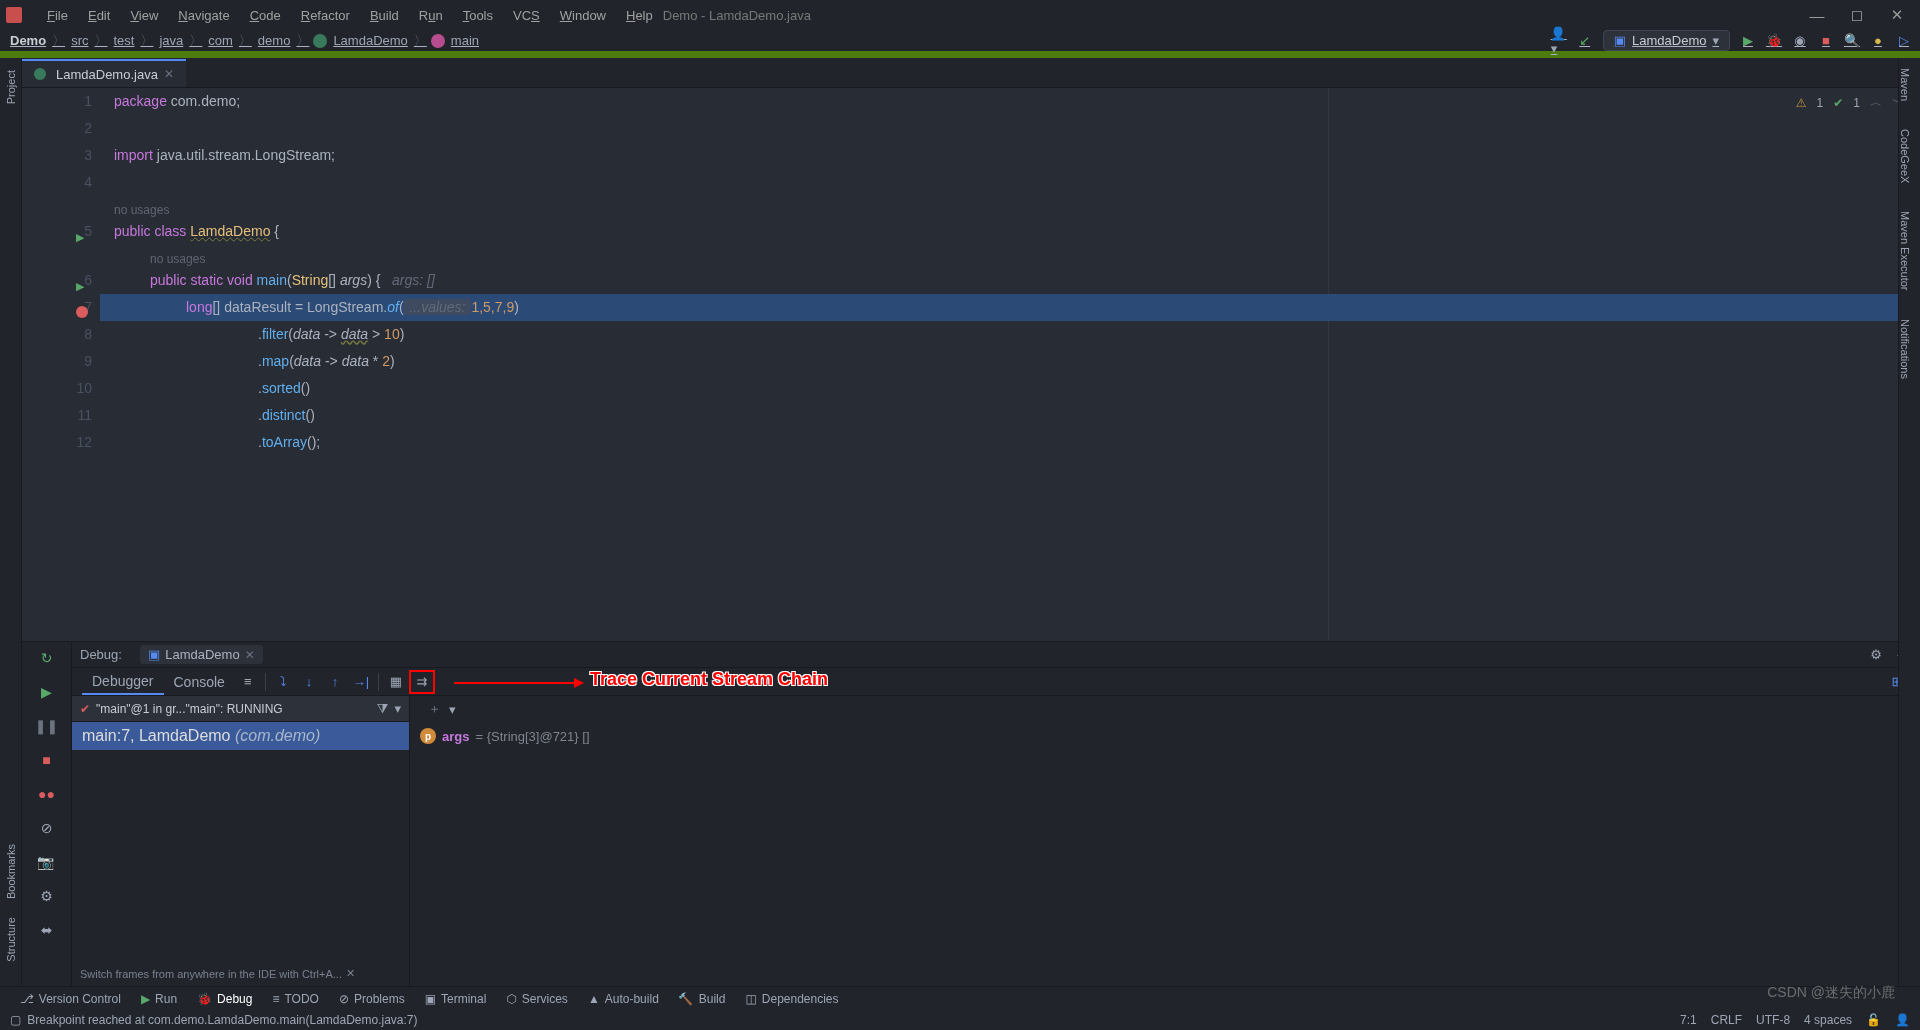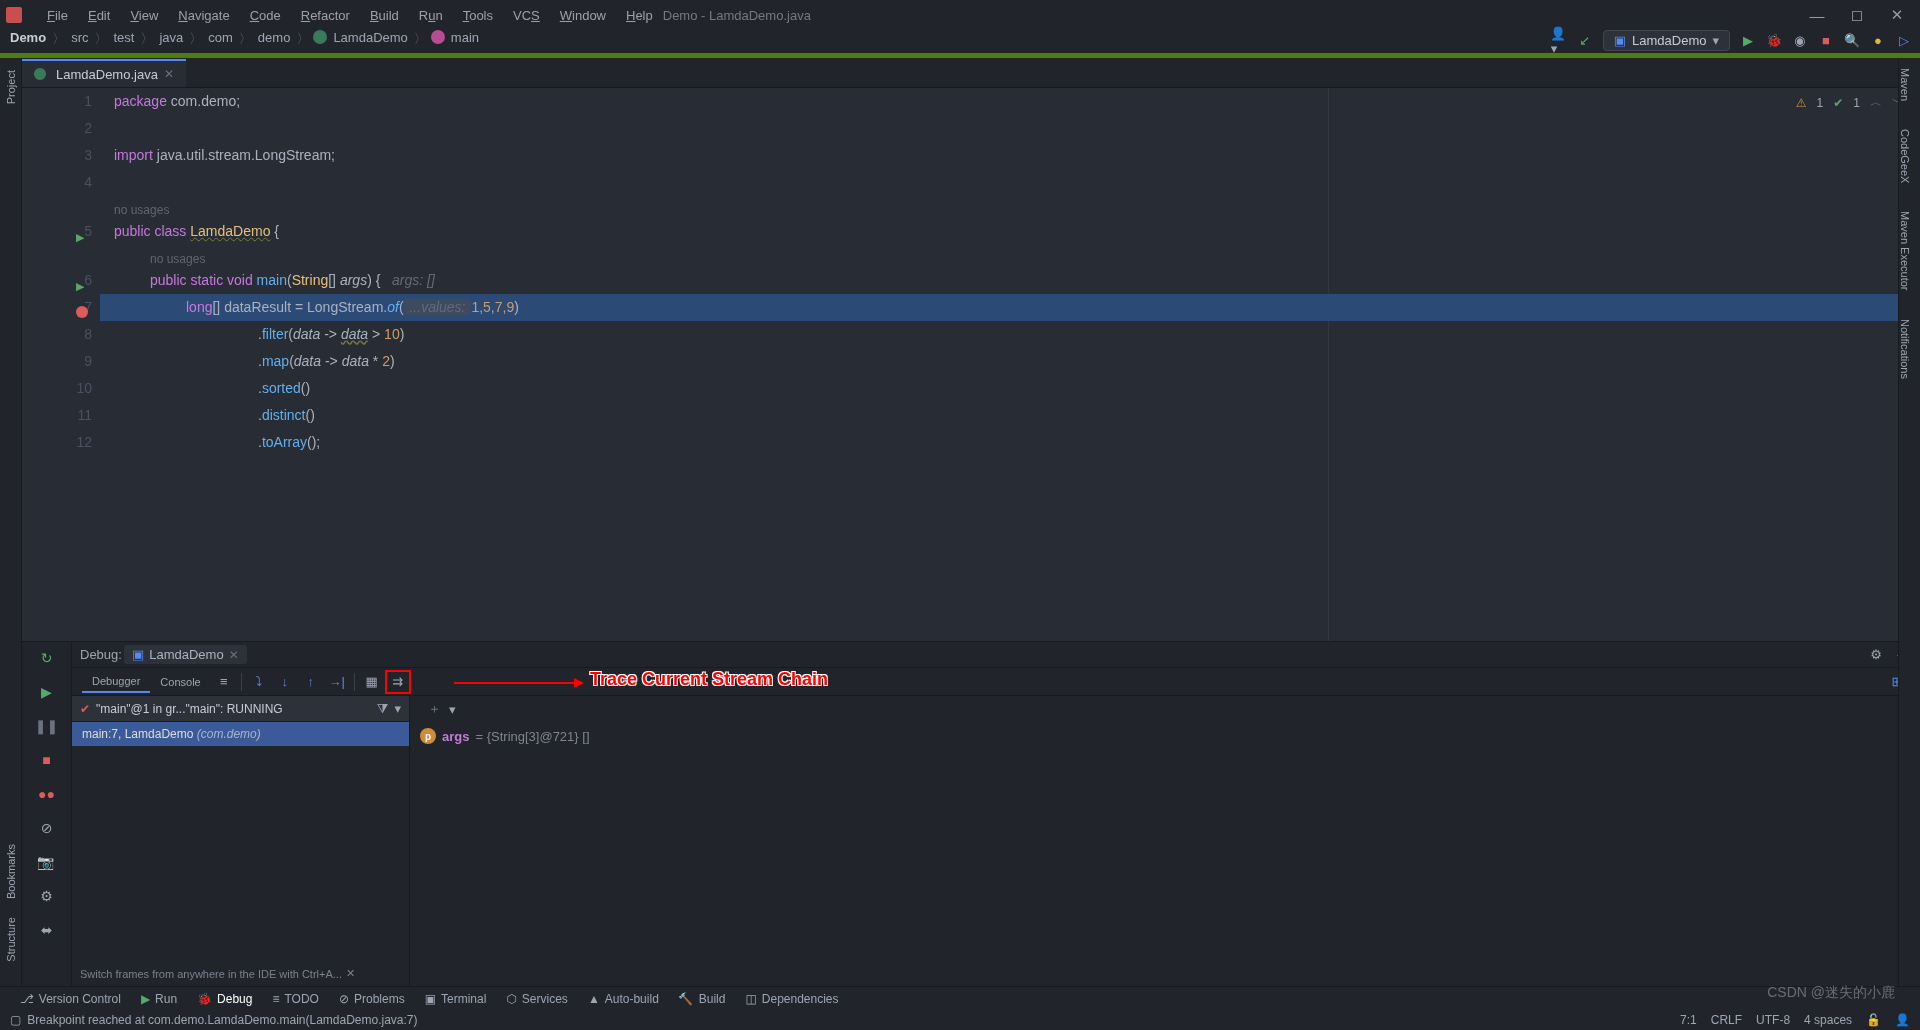--- a/index.html
+++ b/index.html
@@ -5,21 +5,21 @@
 * { margin:0; padding:0; box-sizing:border-box; font-family:"Segoe UI",Arial,sans-serif; }
 body { background:#21252b; color:#abb2bf; font-size:13px; overflow:hidden; width:1920px; height:1030px; position:relative; }
 .title-bar { height:30px; display:flex; align-items:center; padding:0 6px; background:#21252b; }
 .app-icon { width:16px; height:16px; background:#c94f4f; border-radius:2px; margin-right:15px; }
 .menu-bar { display:flex; gap:0; }
 .menu-item { padding:4px 10px; color:#a0a0a0; cursor:pointer; }
 .menu-item u { text-decoration:underline; }
 .window-title { flex:1; text-align:left; color:#787878; font-size:13px; }
 .win-controls { display:flex; gap:18px; padding-right:6px; }
 .win-btn { width:22px; height:22px; display:flex; align-items:center; justify-content:center; color:#9a9a9a; cursor:pointer; font-size:15px; }
-.nav-bar { height:28px; background:#21252b; display:flex; align-items:flex-start; padding:0 8px; border-bottom:5px solid #4d7c0f; }
+.nav-bar { height:28px; background:#21252b; display:flex; align-items:center; padding:0 8px; border-bottom:7px solid #4d7c0f;text-decoration:underline; }
 .crumb { color:#9da5b4; padding:0 2px; }
 .crumb-sep { color:#5c6370; padding:0 4px; }
 .crumb-icon { width:14px; height:14px; border-radius:50%; display:inline-block; vertical-align:middle; margin-right:4px; }
 .nav-right { margin-left:auto; display:flex; align-items:center; gap:10px; }
 .run-config { background:#2c313a; border:1px solid #404552; border-radius:4px; padding:2px 10px; display:flex; align-items:center; gap:6px; color:#c8cdd4; }
 .tool-ico { width:16px; height:16px; display:flex; align-items:center; justify-content:center; color:#9da5b4; cursor:pointer; }
 .main-area { display:flex; height:calc(100% - 30px - 28px - 24px - 20px); position:relative; }
 .left-strip { width:22px; background:#21252b; border-right:1px solid #181a1f; display:flex; flex-direction:column; align-items:center; padding-top:8px; gap:10px; }
 .right-strip { width:22px; background:#21252b; border-left:1px solid #181a1f; position:absolute; right:0; top:0; bottom:0; }
 .vert-text { writing-mode:vertical-rl; font-size:11px; color:#9da5b4; cursor:pointer; padding:4px 0; }
@@ -48,35 +48,35 @@
 .code-right-marks { position:absolute; top:6px; right:16px; display:flex; gap:10px; align-items:center; font-size:12px; color:#9da5b4; }
 .warn-ico { color:#d19a3a; }
 .ok-ico { color:#59a869; }
 .vline { position:absolute; top:0; bottom:0; left:1228px; width:1px; background:#33373f; }
 .scroll-right { position:absolute; right:0; top:0; bottom:0; width:12px; background:#282c34; }
 .scroll-thumb { position:absolute; right:2px; top:4px; width:8px; height:90px; background:#4a4f59; border-radius:4px; }
 .debug-panel { height:345px; background:#21252b; border-top:1px solid #181a1f; display:flex; }
 .dbg-leftbar { width:50px; background:#21252b; border-right:1px solid #181a1f; display:flex; flex-direction:column; align-items:center; padding-top:6px; gap:14px; }
 .dbg-ico { width:20px; height:20px; display:flex; align-items:center; justify-content:center; cursor:pointer; font-size:14px; }
 .dbg-body { flex:1; display:flex; flex-direction:column; }
-.dbg-header { height:26px; display:flex; align-items:center; padding:0 8px; gap:2px; border-bottom:1px solid #181a1f; }
+.dbg-header { height:26px; display:flex; align-items:center; padding:0 8px; gap:18px; border-bottom:1px solid #181a1f; }
 .dbg-tab-label { color:#9da5b4; font-size:13px; }
 .dbg-tab-file { background:#2c313a; padding:2px 8px; border-radius:3px; display:flex; align-items:center; gap:5px; }
 .dbg-tools-row { height:28px; display:flex; align-items:center; padding:0 10px; gap:0; border-bottom:1px solid #181a1f; }
-.dbg-tool-tab { padding:4px 10px; color:#9da5b4; cursor:pointer; font-size:11px; }
+.dbg-tool-tab { padding:4px 10px; color:#9da5b4; cursor:pointer; font-size:14px; }
 .dbg-tool-tab.active { border-bottom:2px solid #568af2; }
 .dbg-tool-btn { width:26px; height:24px; display:flex; align-items:center; justify-content:center; color:#568af2; cursor:pointer; }
 .tool-sep { width:1px; height:18px; background:#3a3f4b; margin:0 4px; }
 .highlight-box { border:2px solid #ff0000; padding:1px; }
 .dbg-content { flex:1; display:flex; }
 .frames-col { width:338px; border-right:1px solid #181a1f; display:flex; flex-direction:column; }
 .thread-row { height:26px; display:flex; align-items:center; padding:0 8px; gap:6px; border-bottom:1px solid #181a1f; background:#2c313a; }
 .check-ico { color:#db5c5c; font-size:12px; }
 .thread-name { flex:1; color:#c8cdd4; font-size:12px; overflow:hidden; text-overflow:ellipsis; white-space:nowrap; }
-.frame-row { padding:5px 10px; background:#3a5a99; color:#ddd; font-size:12px; }
+.frame-row { padding:5px 10px; background:#3a5a99; color:#ddd; font-size:16px; }
 .frame-pkg { font-style:italic; color:#a8b5cc; }
 .frames-hint { margin-top:auto; padding:6px 8px; display:flex; align-items:center; gap:4px; color:#7a8090; font-size:11px; }
 .vars-col { flex:1; display:flex; flex-direction:column; }
 .eval-row { height:26px; padding:4px 10px; color:#6b7280; font-family:Consolas,monospace; font-size:13px; display:flex; align-items:center; }
 .var-row { padding:6px 10px; display:flex; align-items:center; gap:6px; font-family:Consolas,monospace; font-size:13px; }
 .var-badge { width:16px; height:16px; border-radius:50%; background:#d08b3a; color:#fff; font-size:10px; display:flex; align-items:center; justify-content:center; font-weight:bold; }
 .var-name { color:#c678dd; font-weight:bold;}
 .var-val { color:#7f848e; }
 .bottom-tools { height:24px; background:#21252b; border-top:1px solid #181a1f; display:flex; align-items:center; padding:0 10px; gap:0; }
 .bt-item { display:flex; align-items:center; gap:5px; padding:0 10px; color:#9da5b4; font-size:12px; cursor:pointer; }

